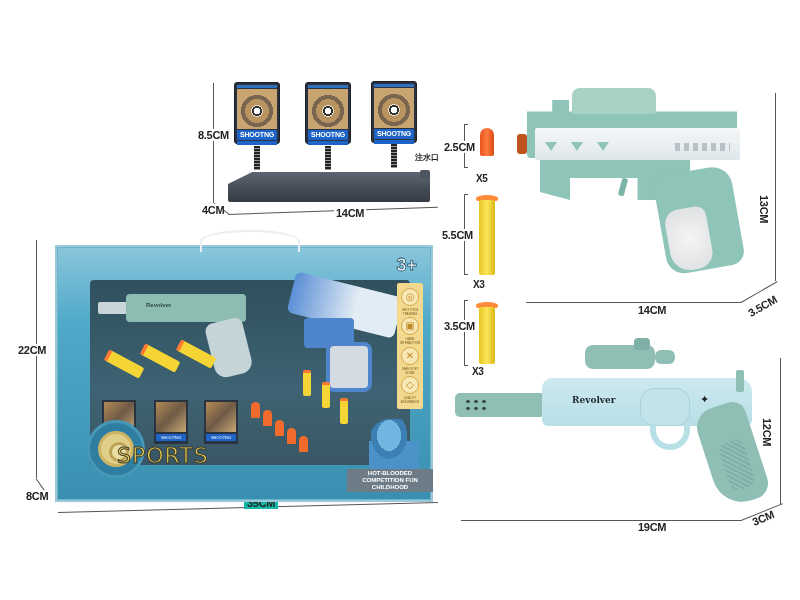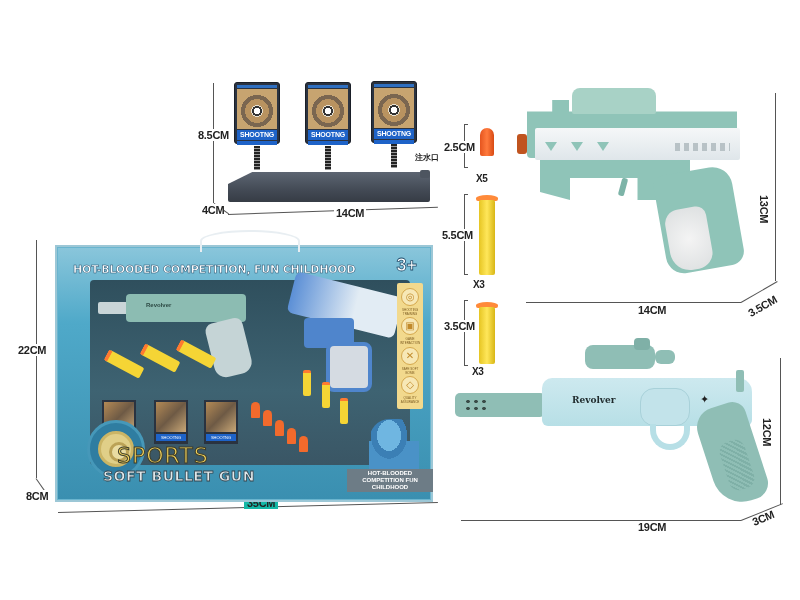--- a/index.html
+++ b/index.html
@@ -114,21 +114,20 @@
 <div>
   <div class="line" style="left:36px;top:240px;width:1px;height:238px;"></div>
   <div class="line" style="left:36px;top:478px;width:20px;height:1px;transform:rotate(55deg);transform-origin:left;"></div>
   <div class="line" style="left:58px;top:512px;width:380px;height:1px;transform:rotate(-1.5deg);transform-origin:left;"></div>
   <span class="abs dim" style="left:18px;top:344px;background:#fff;">22CM</span>
   <span class="abs dim" style="left:26px;top:490px;background:#fff;">8CM</span>
   <span class="abs dim" style="left:244px;top:497px;background:#14b8a6;padding:0 3px;">35CM</span>
 
   <div class="box">
     <div class="handle"></div>
-    <span class="box-headline">HOT-BLOODED COMPETITION, FUN CHILDHOOD</span>
     <span class="age">3+</span>
 
     <div class="box-window">
 
       <div class="gun-part" style="left:8px;top:22px;width:30px;height:12px;background:#c9d5d8;border-radius:2px;"></div>
       <div class="gun-part" style="left:36px;top:14px;width:120px;height:28px;background:#8cbcb2;border-radius:4px;">
         <span style="position:absolute;left:20px;top:8px;font-size:6px;font-weight:bold;color:#2d4a44;">Revolver</span>
       </div>
       <div class="gun-part" style="left:120px;top:40px;width:38px;height:56px;background:#c5d4d6;border-radius:8px 8px 12px 12px;transform:rotate(-14deg);"></div>
 
@@ -173,21 +172,20 @@
       <div class="side-label">SAFE SOFT BOMB</div>
       <div class="side-icon">◇</div>
       <div class="side-label">QUALITY ASSURANCE</div>
     </div>
 
     <div class="soldier"></div>
     <div class="crosshair-disc">
         <div class="inner"></div>
       </div>
     <span class="sports">SPORTS</span>
-    <span class="softgun">SOFT BULLET GUN</span>
     <span class="tagline">HOT-BLOODED COMPETITION FUN CHILDHOOD</span>
   </div>
 </div>
 
 <div>
 
   <div class="gun-part" style="left:517px;top:134px;width:10px;height:20px;background:#c0541f;border-radius:3px;"></div>
 
   <div class="gun-part" style="left:527px;top:100px;width:210px;height:58px;background:#8fc4b8;border-radius:4px;clip-path:polygon(0 20%,12% 20%,12% 0,20% 0,20% 20%,100% 20%,100% 100%,0 100%);"></div>
 

